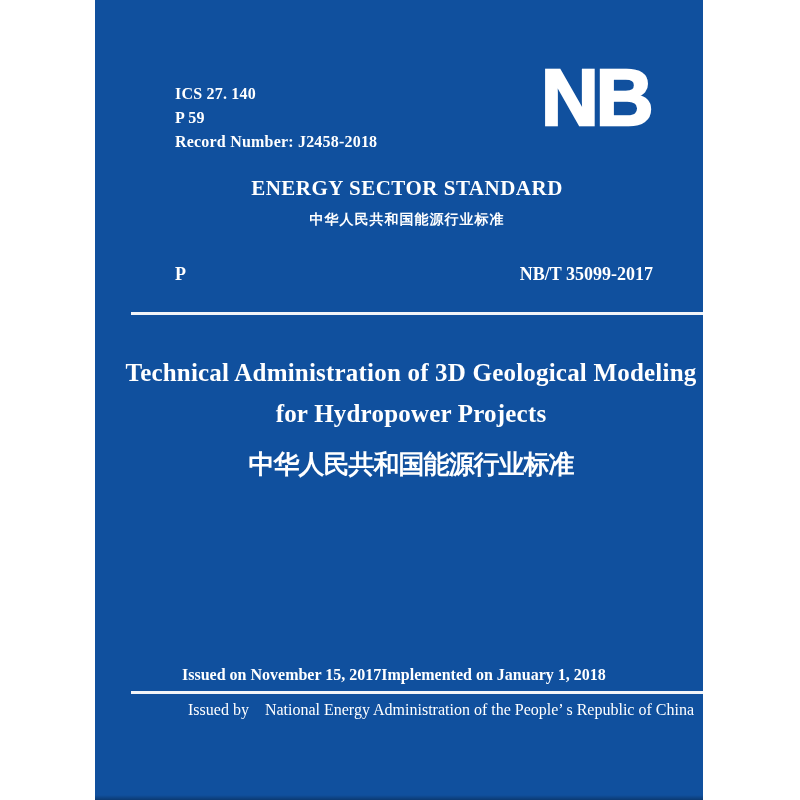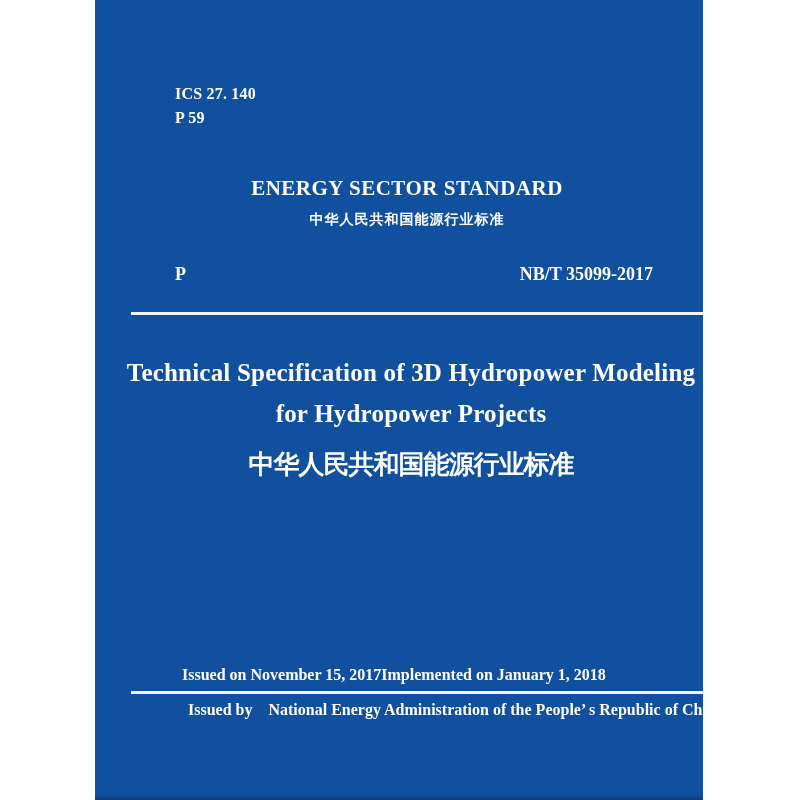--- a/index.html
+++ b/index.html
@@ -120,50 +120,52 @@
   }
   .issued-row {
     position: absolute;
     top: 701px;
     left: 93px;
     right: 40px;
     display: flex;
     gap: 16px;
     align-items: baseline;
     font-size: 16px;
-    font-weight: bold;
+    font-weight: normal;
     white-space: nowrap;
   }
 </style>
 </head>
 <body>
 
 <div class="page">
   <div class="cover">
 
     <div class="meta-block">
       <div>ICS 27. 140</div>
       <div>P 59</div>
+      <div>Record Number: J2458-2018</div>
     </div>
 
+    <div class="nb-logo">NB</div>
 
     <div class="std-block">
       <div class="std-en-1">ENERGY SECTOR STANDARD</div>
       <div class="std-cn">中华人民共和国能源行业标准</div>
     </div>
 
     <div class="num-row">
       <span>P</span>
       <span>NB/T 35099-2017</span>
     </div>
 
     <div class="rule rule-top"></div>
 
     <div class="title-block">
-      <div class="title-en">Technical Specification of 3D Hydropower Modeling</div>
+      <div class="title-en">Technical Administration of 3D Geological Modeling</div>
       <div class="title-en">for Hydropower Projects</div>
       <div class="title-cn">中华人民共和国能源行业标准</div>
     </div>
 
     <div class="dates-row">
       <span>Issued on November 15, 2017</span>
       <span>Implemented on January 1, 2018</span>
     </div>
 
     <div class="rule rule-bottom"></div>

